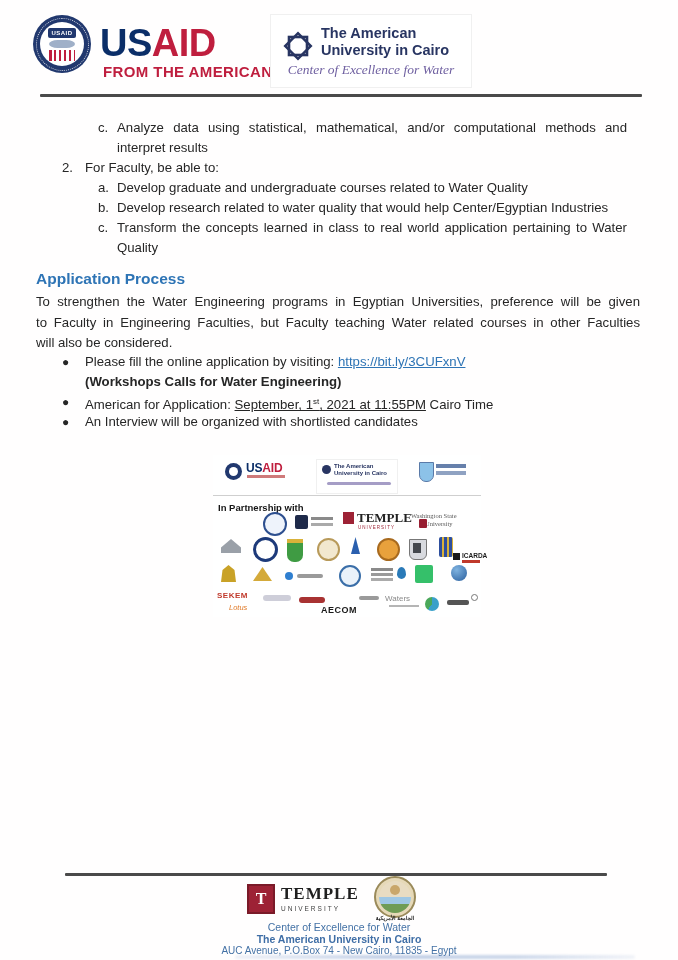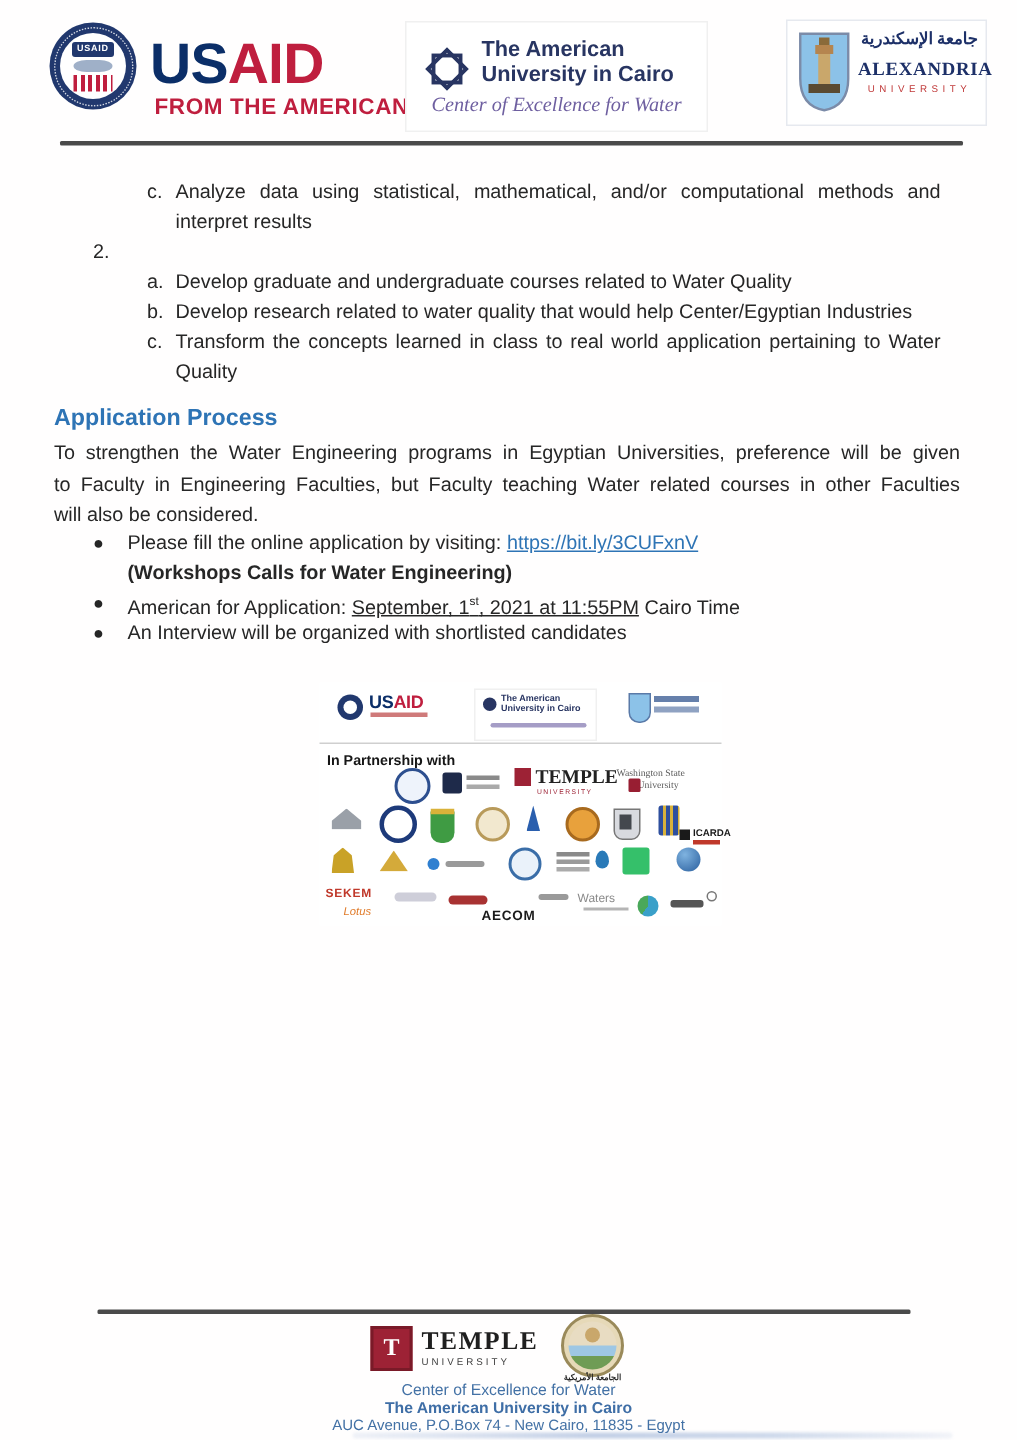--- a/index.html
+++ b/index.html
@@ -103,47 +103,34 @@
       <rect x="8" y="8" width="18" height="18" fill="none" stroke="#283562" stroke-width="2.6"></rect>
       <rect x="8" y="8" width="18" height="18" fill="none" stroke="#283562" stroke-width="2.6" transform="rotate(45 17 17)"></rect>
     </svg>
     <div class="auc-name">
       <div>The American</div>
       <div>University in Cairo</div>
     </div>
     <div class="auc-script">Center of Excellence for Water</div>
   </div>
 
-  <div class="alex-box">
-    <svg class="alex-shield" width="37" height="57" viewBox="0 0 37 57">
-      <path d="M2.5 2.5 h32 v30 q0 18 -16 21 q-16 -3 -16 -21 Z" fill="#8cc2e8" stroke="#7b8ba8" stroke-width="1.6"></path>
-      <rect x="15" y="5" width="7" height="6" fill="#8a6a3a"></rect>
-      <rect x="12.5" y="10" width="12" height="6" fill="#b5854f"></rect>
-      <rect x="14.5" y="16" width="8" height="20" fill="#c9a76b"></rect>
-      <rect x="8" y="36" width="21" height="6" fill="#5a4a32"></rect>
-    </svg>
-    <div class="alex-col">
-      <div class="alex-ar" dir="rtl">جامعة الإسكندرية</div>
-      <div class="alex-name">ALEXANDRIA</div>
-      <div class="alex-sub">UNIVERSITY</div>
-    </div>
-  </div>
 
   <div class="rule-top"></div>
 
   <div class="row" style="left:98px;top:118px;width:529px">
     <div class="mk">c.</div>
     <div style="width:510px">
       <div class="jl">Analyze data using statistical, mathematical, and/or computational methods and</div>
       <div>interpret results</div>
     </div>
   </div>
 
   <div class="row" style="left:62px;top:158px;width:560px">
     <div class="mk2">2.</div>
+    <div>For Faculty, be able to:</div>
   </div>
 
   <div class="row" style="left:98px;top:178px;width:529px">
     <div class="mk">a.</div>
     <div>Develop graduate and undergraduate courses related to Water Quality</div>
   </div>
 
   <div class="row" style="left:98px;top:198px;width:529px">
     <div class="mk">b.</div>
     <div>Develop research related to water quality that would help Center/Egyptian Industries</div>

